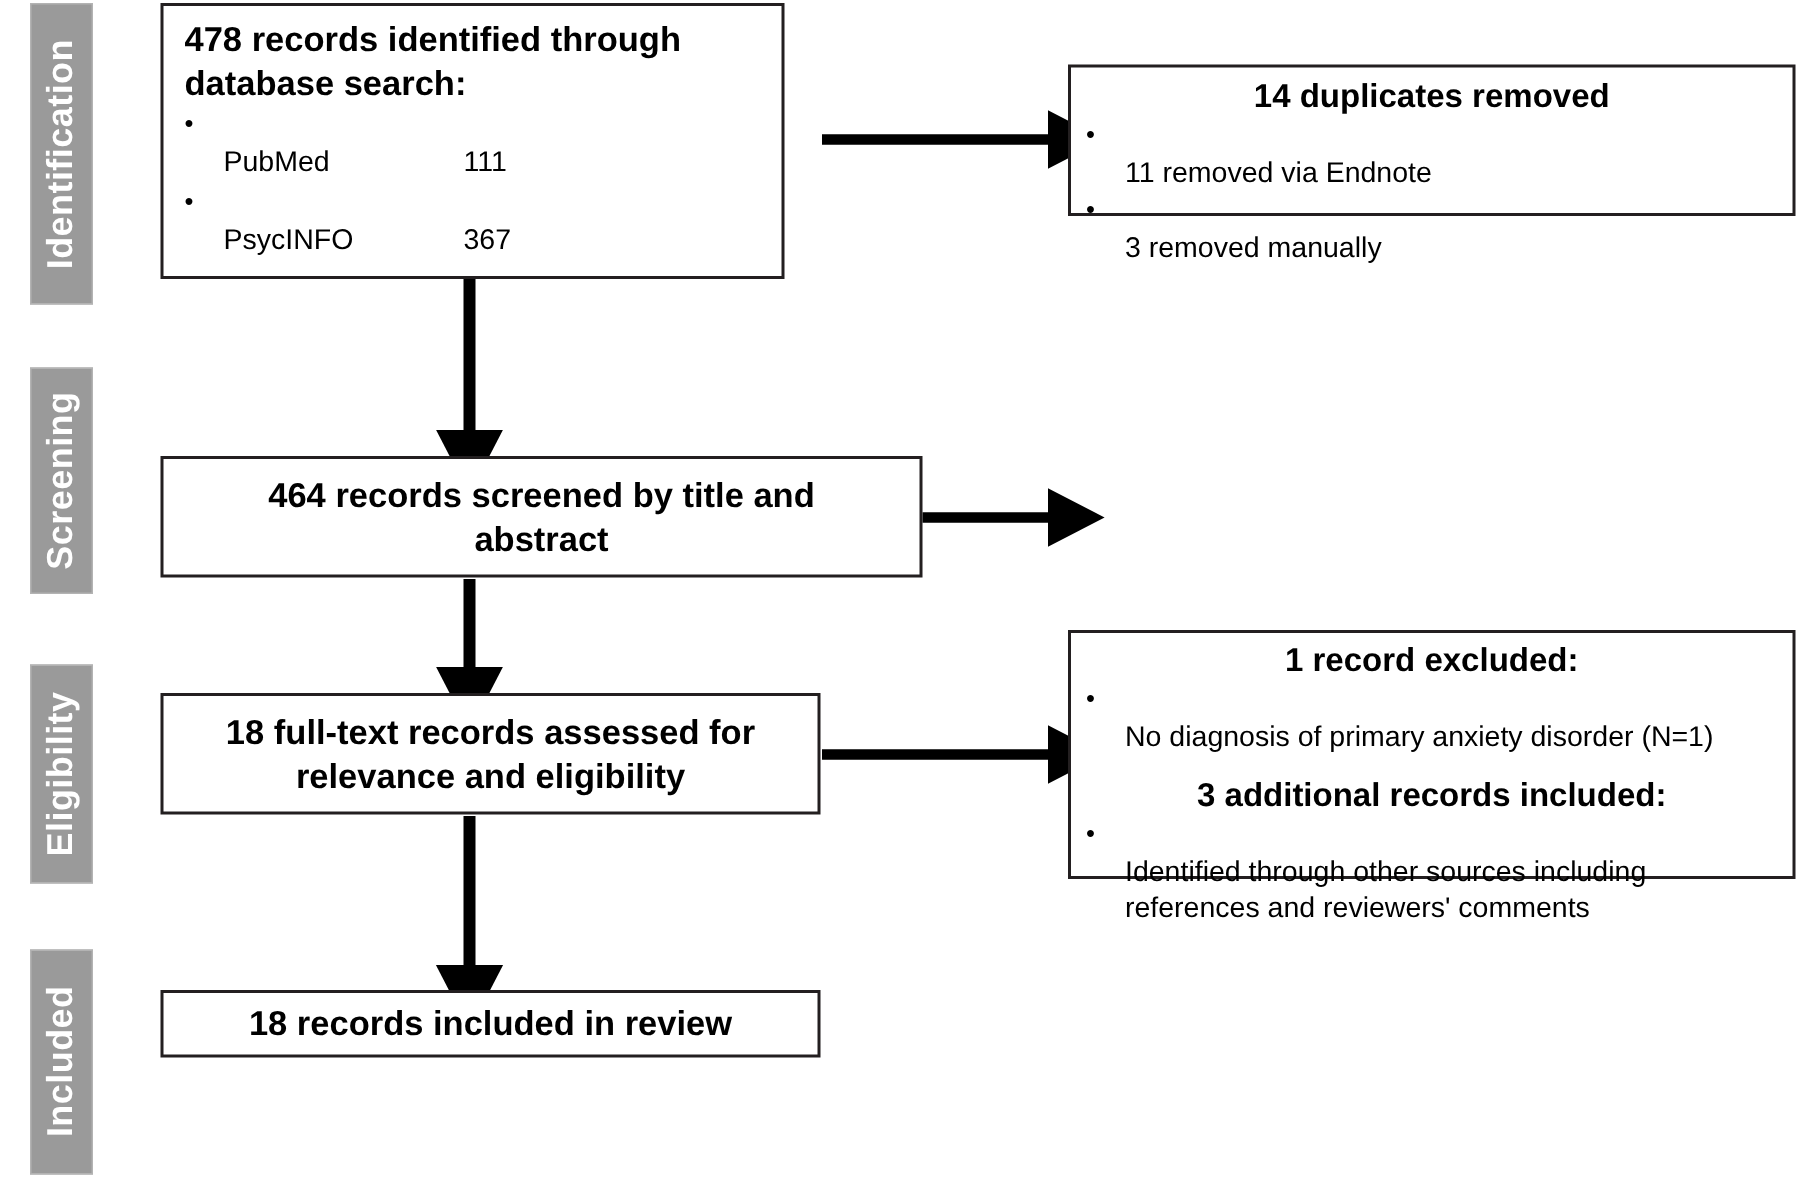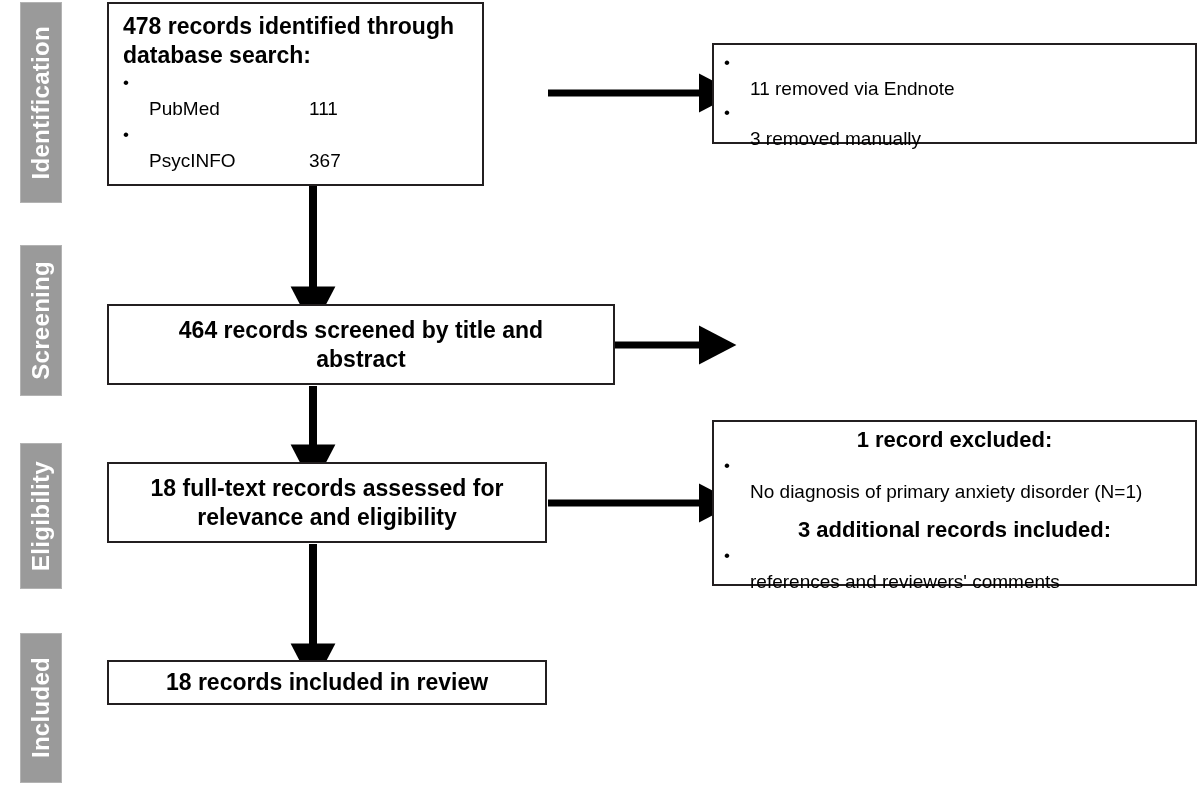--- a/index.html
+++ b/index.html
@@ -129,21 +129,21 @@
   </div>
 
   <div class="stage-bar" style="left:20px; top:443px; width:42px; height:146px;">
     <span class="stage-text">Eligibility</span>
   </div>
 
   <div class="stage-bar" style="left:20px; top:633px; width:42px; height:150px;">
     <span class="stage-text">Included</span>
   </div>
 
-  <div class="flow-box" style="left:107px; top:2px; width:377px; height:184px; justify-content:flex-start;">
+  <div class="flow-box" style="left:107px; top:2px; width:416px; height:184px; justify-content:flex-start;">
     <div class="box-inner" style="padding-top:8px;">
       <div class="box-title left">478 records identified through</div>
       <div class="box-title left">database search:</div>
       <ul class="bullet-list">
         <li class="bullet-row two-col" style="margin-top:3px;">
           <span class="bullet-dot">•</span>
           <span class="bullet-text">
             <span class="b-name">PubMed</span>
             <span class="b-val">111</span>
           </span>
@@ -154,20 +154,21 @@
             <span class="b-name">PsycINFO</span>
             <span class="b-val">367</span>
           </span>
         </li>
       </ul>
     </div>
   </div>
 
   <div class="flow-box" style="left:712px; top:43px; width:485px; height:101px; justify-content:flex-start;">
     <div class="box-inner pad-left" style="padding-top:5px;">
+      <div class="box-title center" style="font-size:22px;">14 duplicates removed</div>
       <ul class="bullet-list">
         <li class="bullet-row" style="margin-top:2px;">
           <span class="bullet-dot">•</span>
           <span class="bullet-text">11 removed via Endnote</span>
         </li>
         <li class="bullet-row" style="margin-top:1px;">
           <span class="bullet-dot">•</span>
           <span class="bullet-text">3 removed manually</span>
         </li>
       </ul>
@@ -193,20 +194,21 @@
     <div class="box-inner pad-left" style="padding-top:4px;">
       <div class="box-title center" style="font-size:22px;">1 record excluded:</div>
       <div class="bullet-row" style="margin-top:2px;">
         <span class="bullet-dot">•</span>
         <span class="bullet-text">No diagnosis of primary anxiety disorder (N=1)</span>
       </div>
       <div class="box-title center" style="font-size:22px; margin-top:12px;">3 additional records included:</div>
       <div class="bullet-row" style="margin-top:2px;">
         <span class="bullet-dot">•</span>
         <span class="bullet-text">
+          <span style="display:block;">Identified through other sources including</span>
           <span style="display:block;">references and reviewers' comments</span>
         </span>
       </div>
     </div>
   </div>
 
   <div class="flow-box" style="left:107px; top:660px; width:440px; height:45px;">
     <div class="box-inner">
       <div class="box-title center">18 records included in review</div>
     </div>

